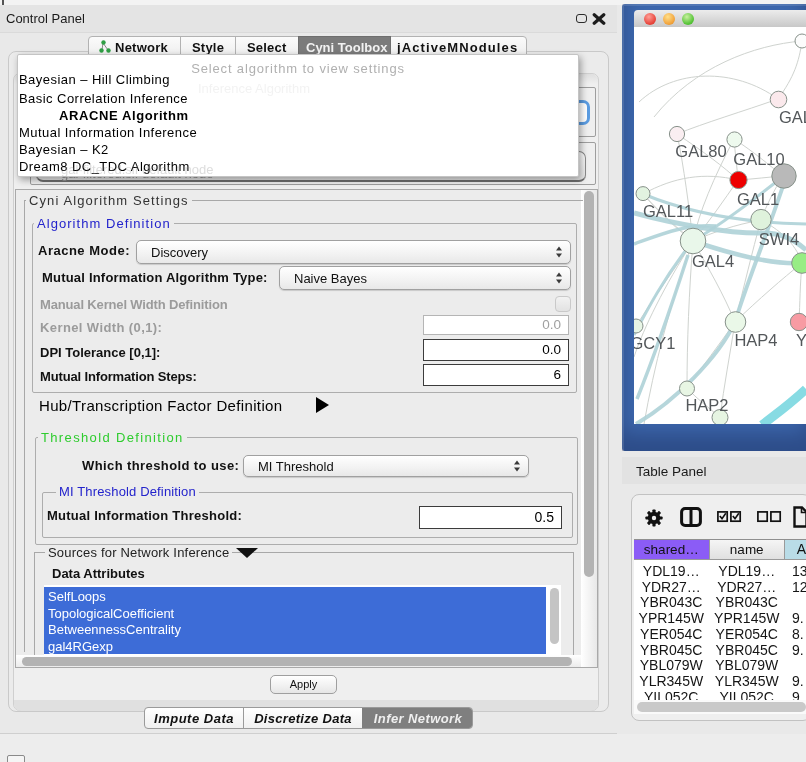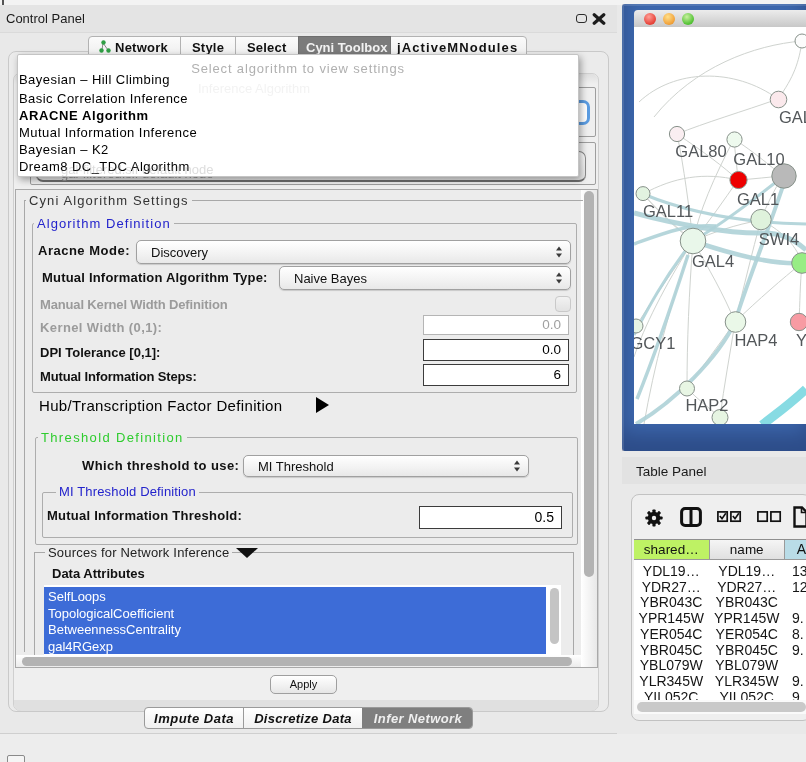--- a/index.html
+++ b/index.html
@@ -155,21 +155,21 @@
 </div>
 
 <div class="ab" style="left:0;top:733px;width:617px;height:1px;background:#cfcfcf;"></div>
 <div class="ab" style="left:0;top:734px;width:806px;height:28px;background:#ededed;"></div>
 <div class="ab" style="left:7px;top:755px;width:18px;height:10px;background:#f5f5f5;border:1.5px solid #8a8a8a;border-radius:2px;box-sizing:border-box;"></div>
 
 <div class="ab" style="left:17px;top:54px;width:562px;height:122.5px;background:#fff;border:1px solid #c4c4c4;border-radius:2px;box-shadow:2px 3px 7px rgba(0,0,0,0.35);box-sizing:border-box;z-index:50;">
   <div style="position:absolute;left:0;right:0;top:6px;text-align:center;font-size:13px;color:#b0b0b0;letter-spacing:0.85px;">Select algorithm to view settings</div>
   <div style="position:absolute;left:1px;top:17px;font-size:13px;color:#000;letter-spacing:0.45px;">Bayesian – Hill Climbing</div>
   <div style="position:absolute;left:1px;top:35.5px;font-size:13px;color:#000;letter-spacing:0.45px;">Basic Correlation Inference</div>
-  <div style="position:absolute;left:1px;top:52.5px;font-size:13px;color:#000;font-weight:bold;letter-spacing:0.6px;">ARACNE Algorithm</div>
+  <div style="position:absolute;left:1px;top:52.5px;font-size:13px;color:#000;font-weight:bold;letter-spacing:0.6px;padding-left:40px;">ARACNE Algorithm</div>
   <div style="position:absolute;left:1px;top:69.5px;font-size:13px;color:#000;letter-spacing:0.45px;">Mutual Information Inference</div>
   <div style="position:absolute;left:1px;top:86.5px;font-size:13px;color:#000;letter-spacing:0.45px;">Bayesian – K2</div>
   <div style="position:absolute;left:1px;top:103.5px;font-size:13px;color:#000;letter-spacing:0.45px;">Dream8 DC_TDC Algorithm</div>
   <div style="position:absolute;left:43px;top:107px;font-size:13px;color:rgba(140,140,140,0.30);">gal-filtered.sif default node</div>
   <div style="position:absolute;left:180px;top:26px;font-size:13px;color:rgba(150,150,150,0.12);">Inference Algorithm</div>
 </div>
 
 <div class="ab" style="left:622px;top:4px;width:184px;height:447px;background:#3c66ac;border-radius:3px 0 0 3px;"></div>
 <div class="ab" style="left:622px;top:4px;width:184px;height:447px;box-shadow:inset 2px 2px 0 rgba(255,255,255,0.12), inset 0 -18px 20px rgba(0,0,30,0.25);"></div>
 
@@ -289,21 +289,21 @@
 <svg class="ab" style="left:757px;top:511px;" width="25" height="12" viewBox="0 0 25 12">
   <rect x="0.9" y="0.9" width="9.3" height="9.3" fill="none" stroke="#111" stroke-width="1.7"></rect>
   <rect x="13.9" y="0.9" width="9.3" height="9.3" fill="none" stroke="#111" stroke-width="1.7"></rect>
 </svg>
 <svg class="ab" style="left:793px;top:506px;" width="14" height="22" viewBox="0 0 14 22">
   <path d="M1.5 1.5 L9 1.5 L13.5 6 L13.5 20.5 L1.5 20.5 Z" fill="none" stroke="#111" stroke-width="2.4"></path>
   <path d="M8.5 1.5 L8.5 6.5 L13.5 6.5" fill="none" stroke="#111" stroke-width="1.6"></path>
 </svg>
 
 <div class="ab" style="left:634px;top:539px;width:172px;height:21px;border-top:1px solid #8f8f8f;border-bottom:1px solid #9a9a9a;box-sizing:border-box;">
-  <div class="ab" style="left:0;top:0;width:74.5px;height:19px;background:#bef264;border-right:1px solid #9a9a9a;text-align:center;font-size:13.5px;color:#111;line-height:19px;">shared…</div>
+  <div class="ab" style="left:0;top:0;width:74.5px;height:19px;background:#8b5cf6;border-right:1px solid #9a9a9a;text-align:center;font-size:13.5px;color:#111;line-height:19px;">shared…</div>
   <div class="ab" style="left:75.5px;top:0;width:74.5px;height:19px;background:linear-gradient(#f5f5f5,#e0e0e0);border-right:1px solid #9a9a9a;text-align:center;font-size:13.5px;color:#111;line-height:19px;">name</div>
   <div class="ab" style="left:151px;top:0;width:21px;height:19px;background:#b9dce7;text-align:center;font-size:14px;color:#111;line-height:19px;">&nbsp;&nbsp;&nbsp;A</div>
 </div>
 
 <div class="ab" style="left:634px;top:560px;width:172px;height:140px;background:#fff;overflow:hidden;font-size:14px;color:#151515;">
   <div style="position:absolute;left:0;top:4px;width:74.5px;text-align:center;line-height:15.7px;">YDL19…<br>YDR27…<br>YBR043C<br>YPR145W<br>YER054C<br>YBR045C<br>YBL079W<br>YLR345W<br>YIL052C</div>
   <div style="position:absolute;left:75.5px;top:4px;width:74.5px;text-align:center;line-height:15.7px;">YDL19…<br>YDR27…<br>YBR043C<br>YPR145W<br>YER054C<br>YBR045C<br>YBL079W<br>YLR345W<br>YIL052C</div>
   <div style="position:absolute;left:158px;top:4px;width:30px;text-align:left;line-height:15.7px;">13<br>12<br>&nbsp;<br>9.<br>8.<br>9.<br>&nbsp;<br>9.<br>9.</div>
 </div>
 

